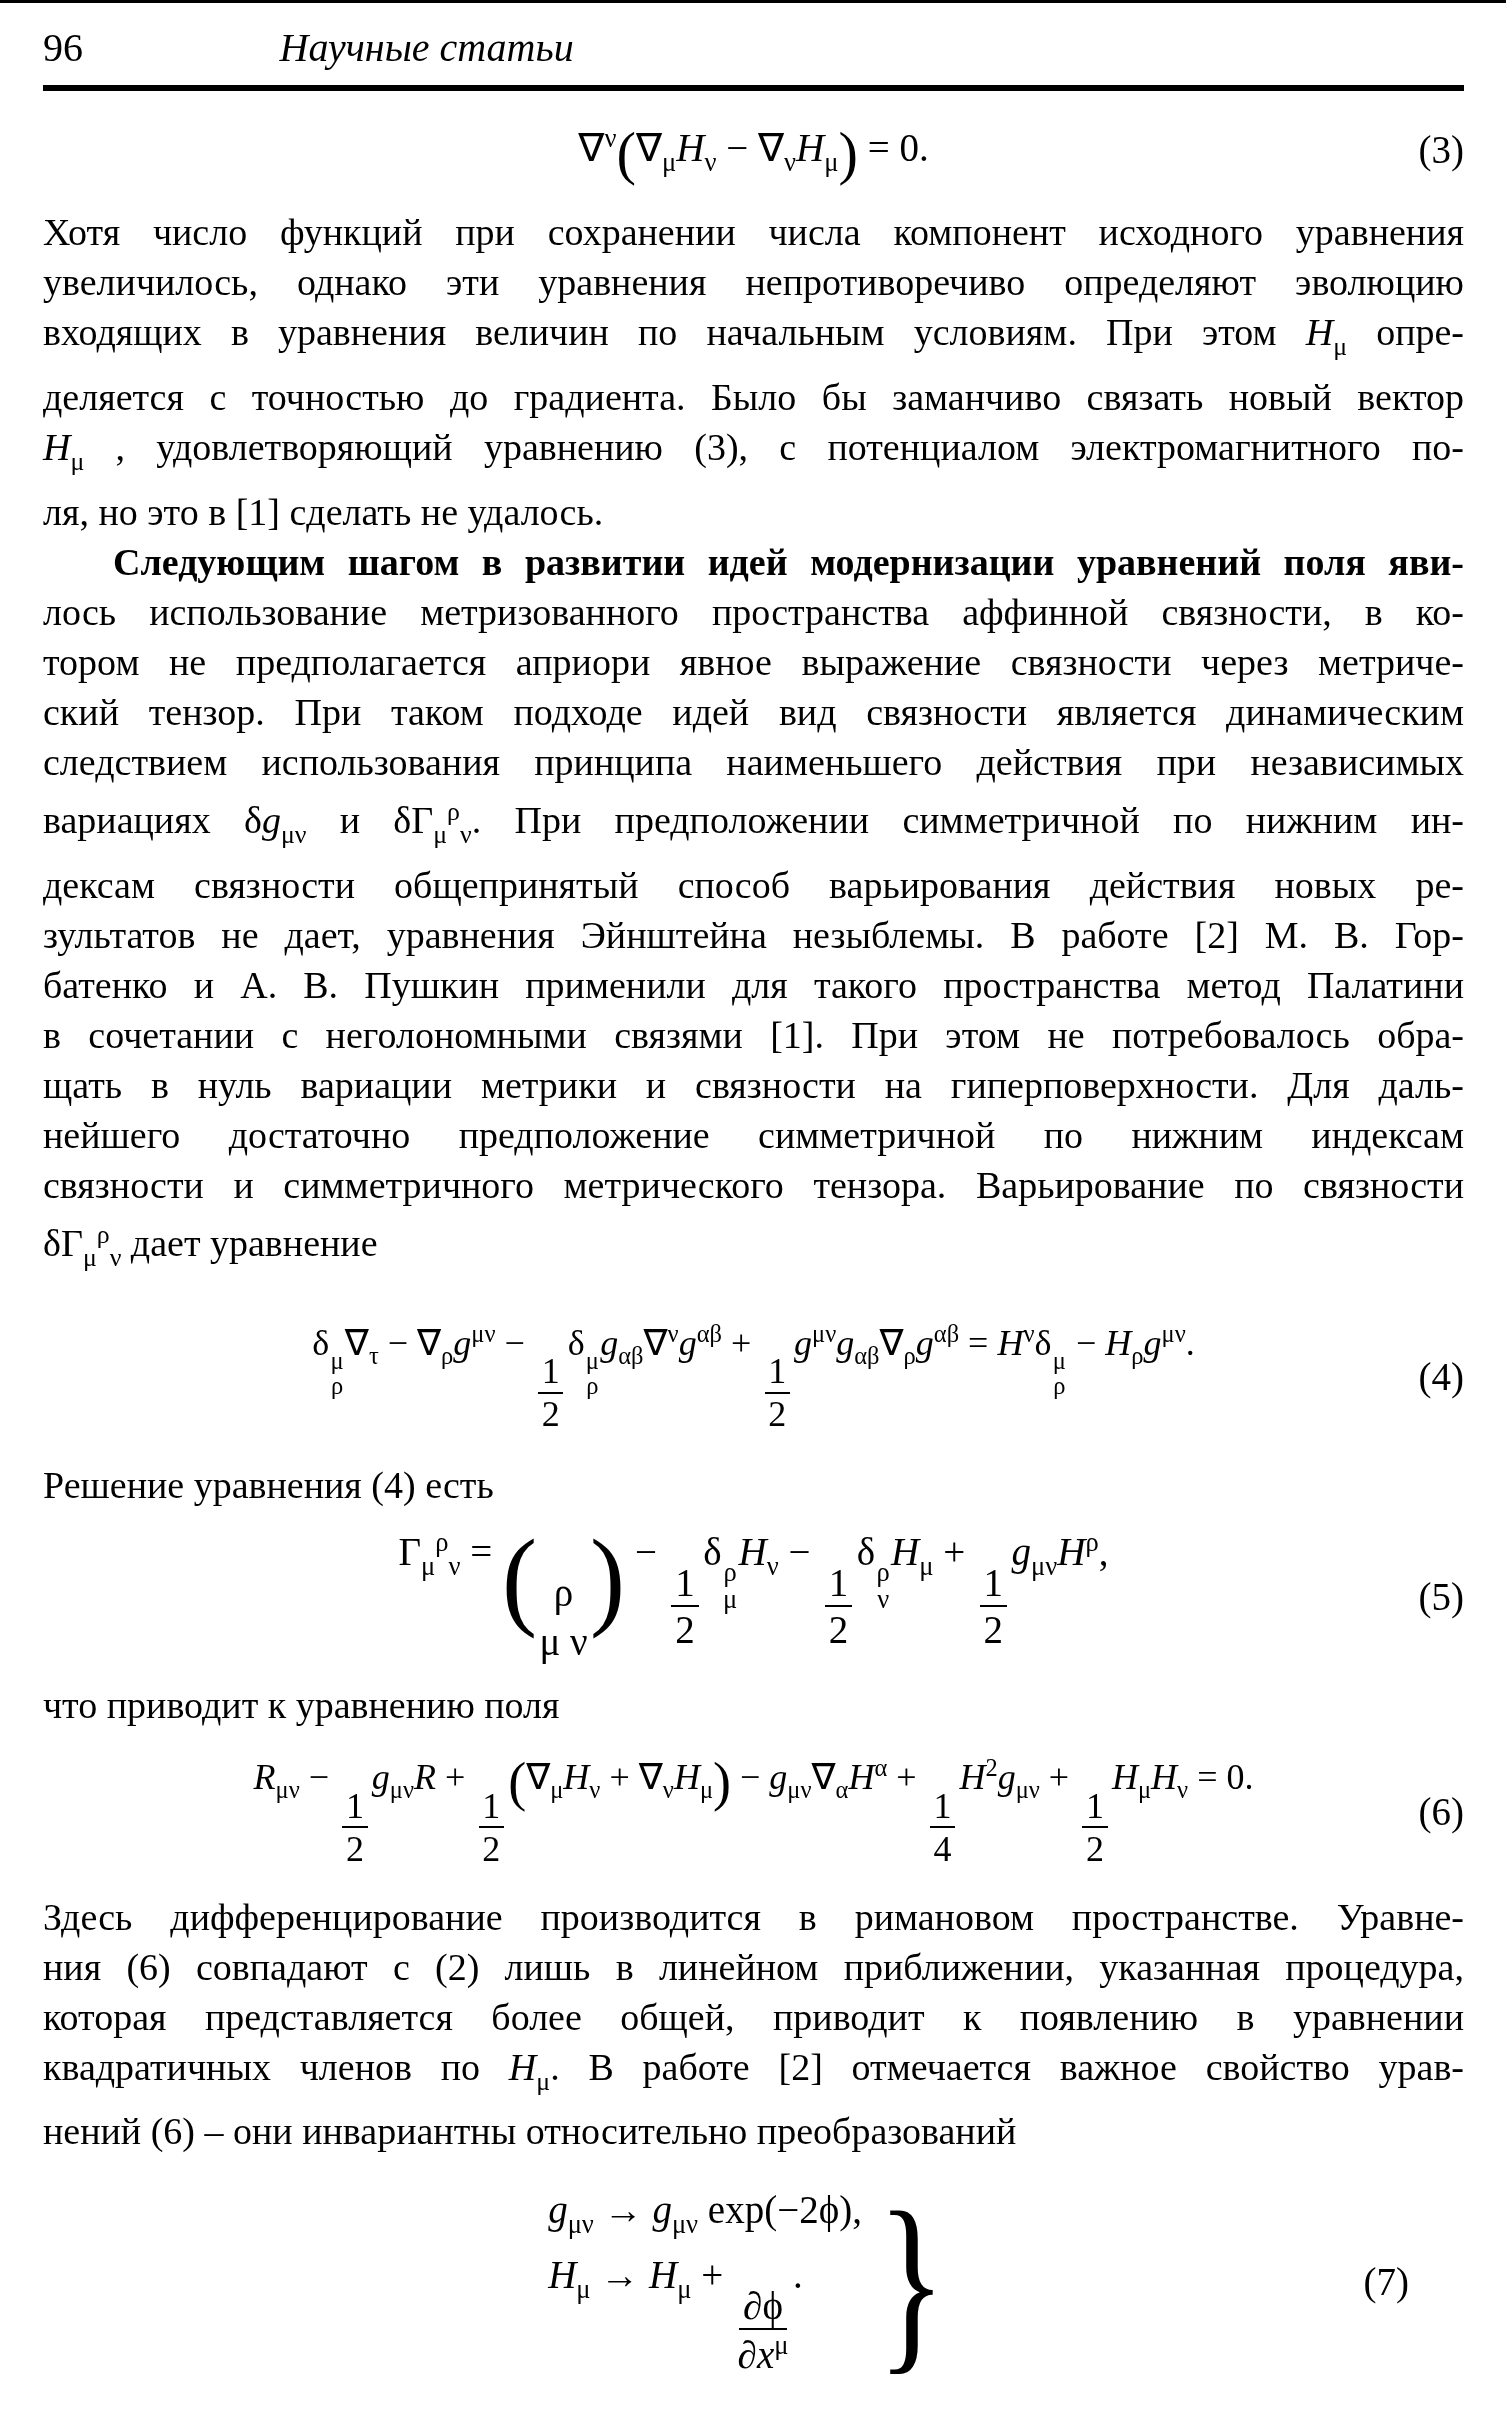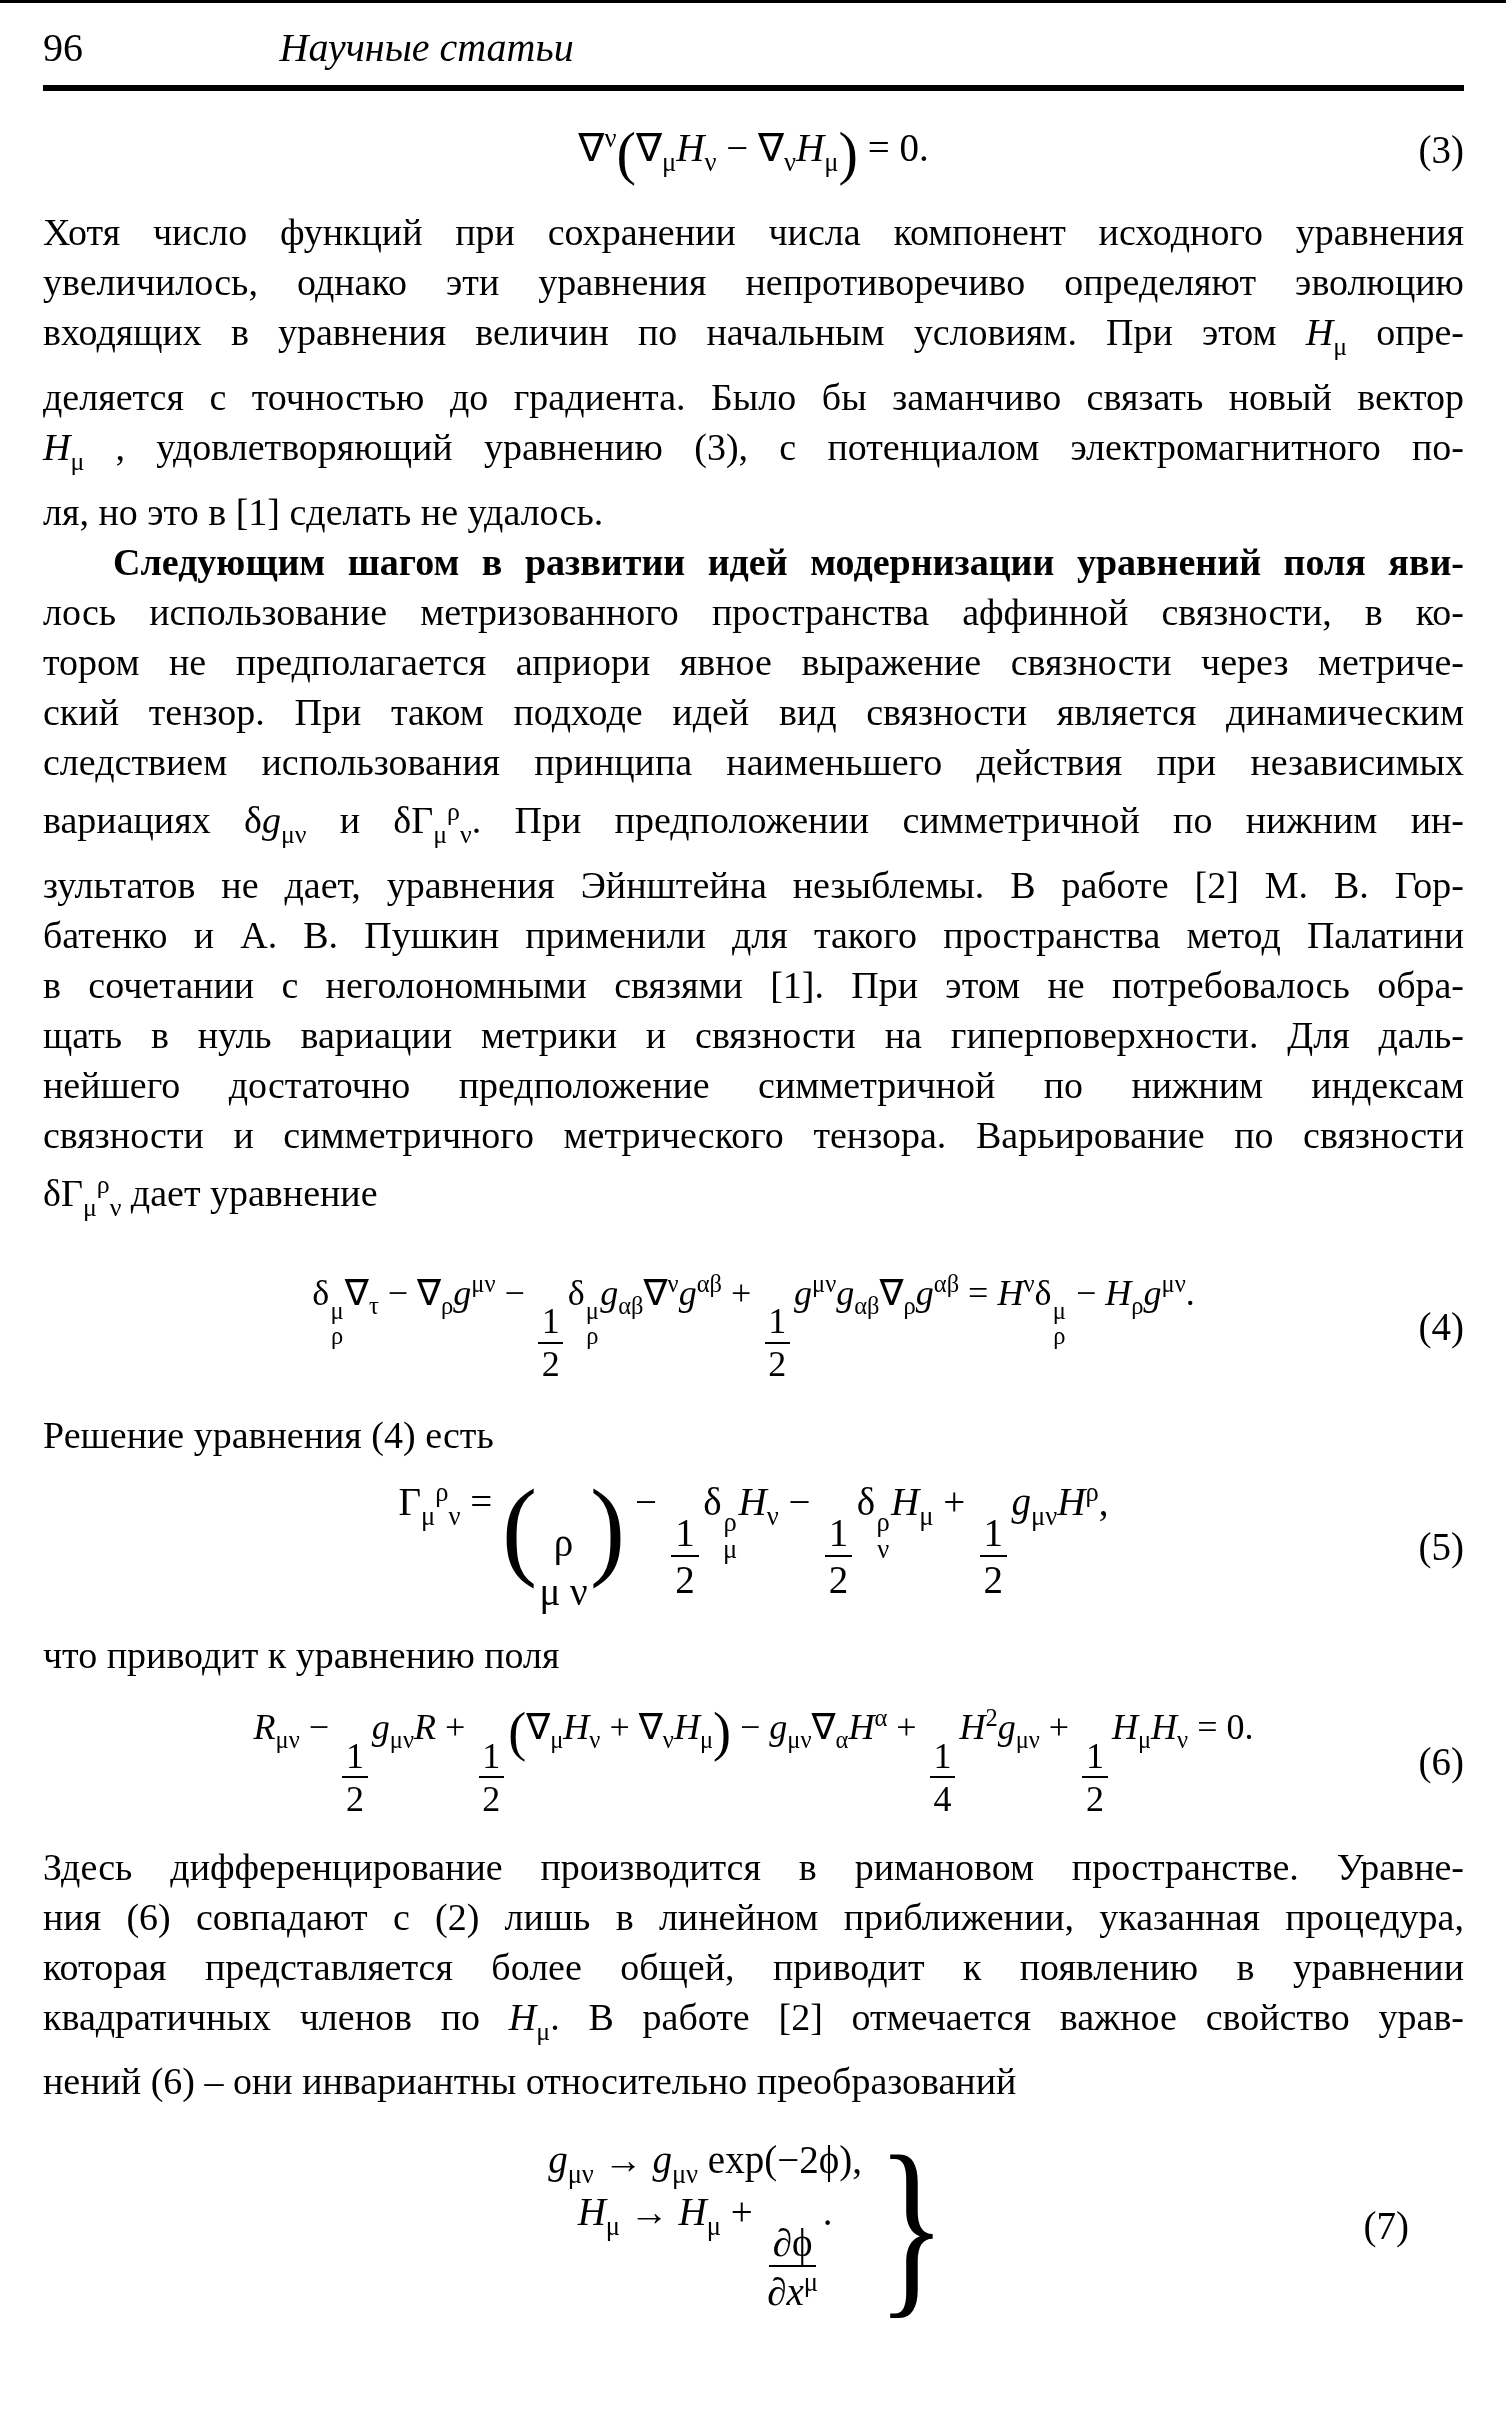--- a/index.html
+++ b/index.html
@@ -46,21 +46,21 @@
   .mfrac{display:inline-flex;flex-direction:column;align-items:center;
          vertical-align:-.8em;line-height:1.12;margin:0 .12em;text-align:center;}
   .mfrac .mnum{border-bottom:2.8px solid #000;padding:0 .1em .01em;}
   .mfrac .mden{padding-top:.01em;}
   .mchoose{display:inline-flex;flex-direction:column;align-items:center;
            line-height:1.25;vertical-align:-1.05em;margin:0 .06em;}
   .mbig1{font-size:1.5em;line-height:0;vertical-align:-.2em;display:inline-block;}
   .mbig2{font-size:2.7em;line-height:0;vertical-align:-.45em;display:inline-block;transform:scaleY(1.05);}
   
   .eqsys{display:flex;align-items:center;}
-  .syslines{display:flex;flex-direction:column;align-items:center;}
+  .syslines{display:flex;flex-direction:column;align-items:flex-start;row-gap:13px;}
   .sysline{white-space:nowrap;line-height:1.15;}
   .sysbrace{font-size:198px;line-height:.85;transform:scaleX(.72);margin-left:1.9px;
             font-family:"Liberation Serif",serif;}
 </style>
 </head>
 <body>
 
 <div class="page">
   <div class="header">
     <span class="pagenum">96</span>
@@ -80,20 +80,21 @@
         <div class="line"><i>H</i><span class="msub">μ</span> , удовлетворяющий уравнению (3), с потенциалом электромагнитного по-</div>
         <div class="line last">ля, но это в [1] сделать не удалось.</div>
       </div>
       <div class="para">
         <div class="line indent">Следующим шагом в развитии идей модернизации уравнений поля яви-</div>
         <div class="line">лось использование метризованного пространства аффинной связности, в ко-</div>
         <div class="line">тором не предполагается априори явное выражение связности через метриче-</div>
         <div class="line">ский тензор. При таком подходе идей вид связности является динамическим</div>
         <div class="line">следствием использования принципа наименьшего действия при независимых</div>
         <div class="line">вариациях δ<i>g</i><span class="msub">μν</span> и δΓ<span class="msub">μ</span><span class="msup">ρ</span><span class="msub">ν</span>. При предположении симметричной по нижним ин-</div>
+        <div class="line">дексам связности общепринятый способ варьирования действия новых ре-</div>
         <div class="line">зультатов не дает, уравнения Эйнштейна незыблемы. В работе [2] М. В. Гор-</div>
         <div class="line">батенко и А. В. Пушкин применили для такого пространства метод Палатини</div>
         <div class="line">в сочетании с неголономными связями [1]. При этом не потребовалось обра-</div>
         <div class="line">щать в нуль вариации метрики и связности на гиперповерхности. Для даль-</div>
         <div class="line">нейшего достаточно предположение симметричной по нижним индексам</div>
         <div class="line">связности и симметричного метрического тензора. Варьирование по связности</div>
         <div class="line last">δΓ<span class="msub">μ</span><span class="msup">ρ</span><span class="msub">ν</span> дает уравнение</div>
       </div>
       <div class="eqrow wide blk3">
         <div class="eqmath">δ<span class="mstack">

